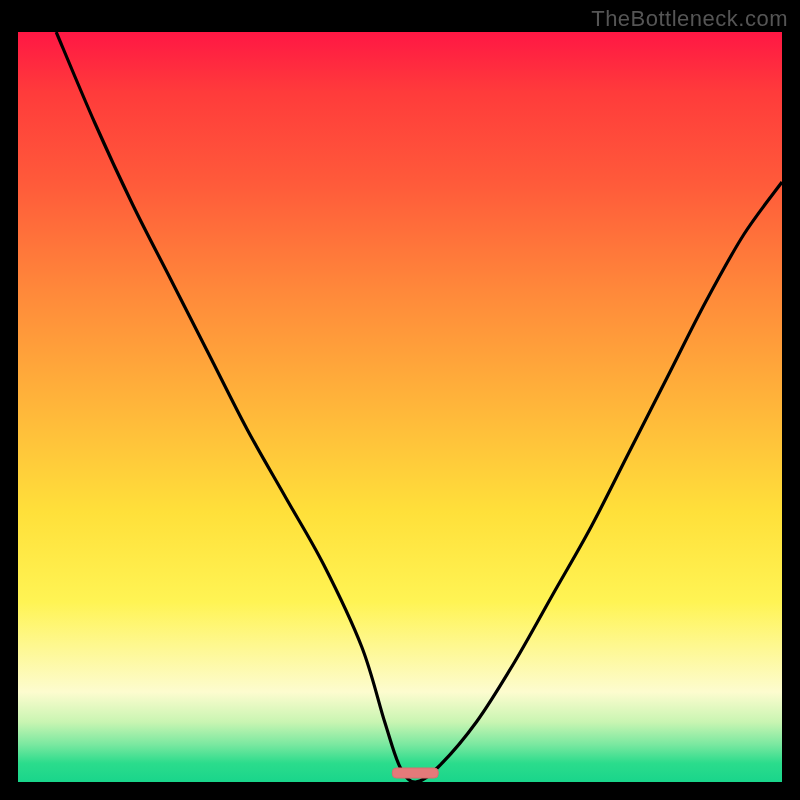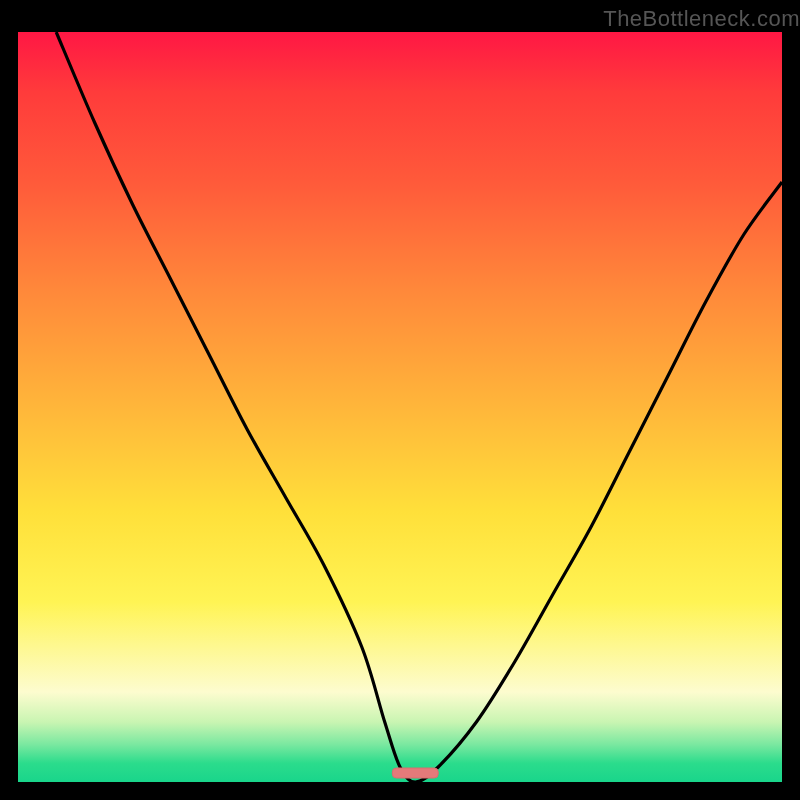--- a/index.html
+++ b/index.html
@@ -13,21 +13,21 @@
   }
   .frame {
     width: 800px;
     height: 800px;
     position: relative;
     background: #000;
   }
   .watermark {
     position: absolute;
     top: 6px;
-    right: 0;
+    right: 12px;
     color: #555;
     font-size: 22px;
     letter-spacing: 0.5px;
     user-select: none;
   }
   .plot {
     position: absolute;
     left: 18px;
     top: 32px;
     width: 764px;

